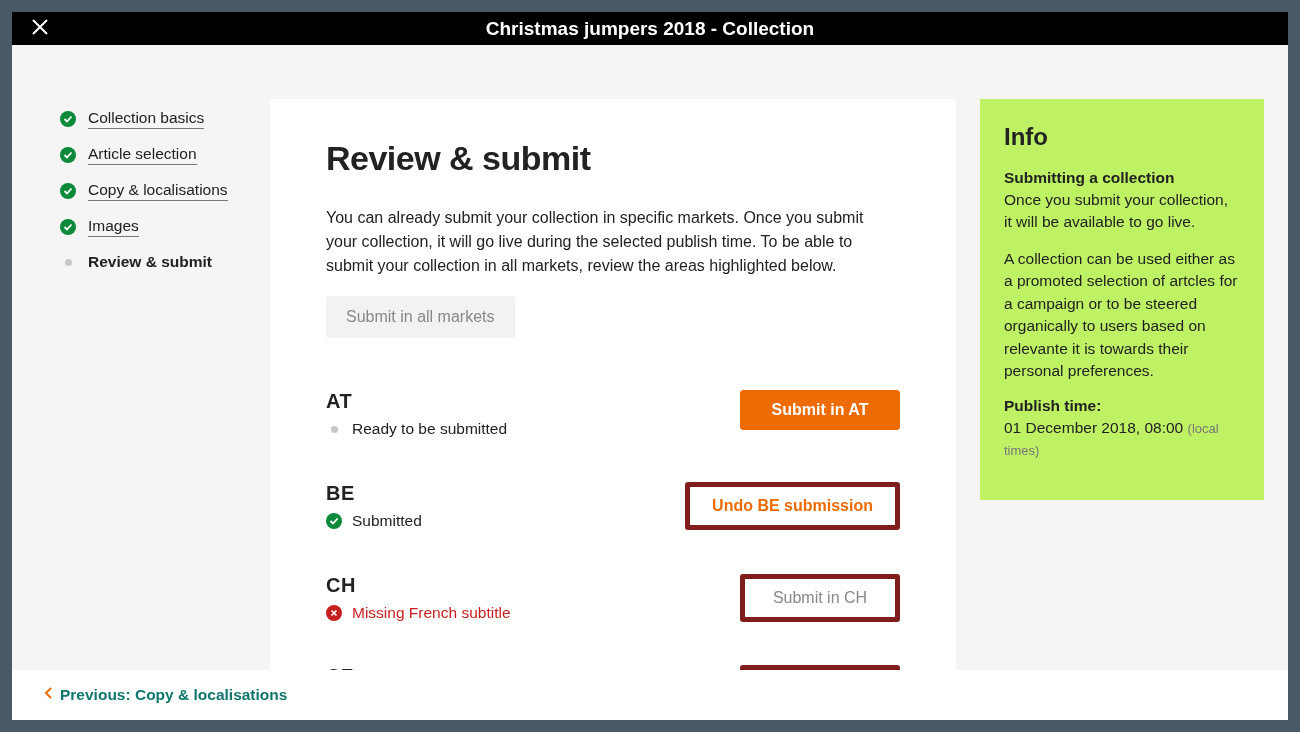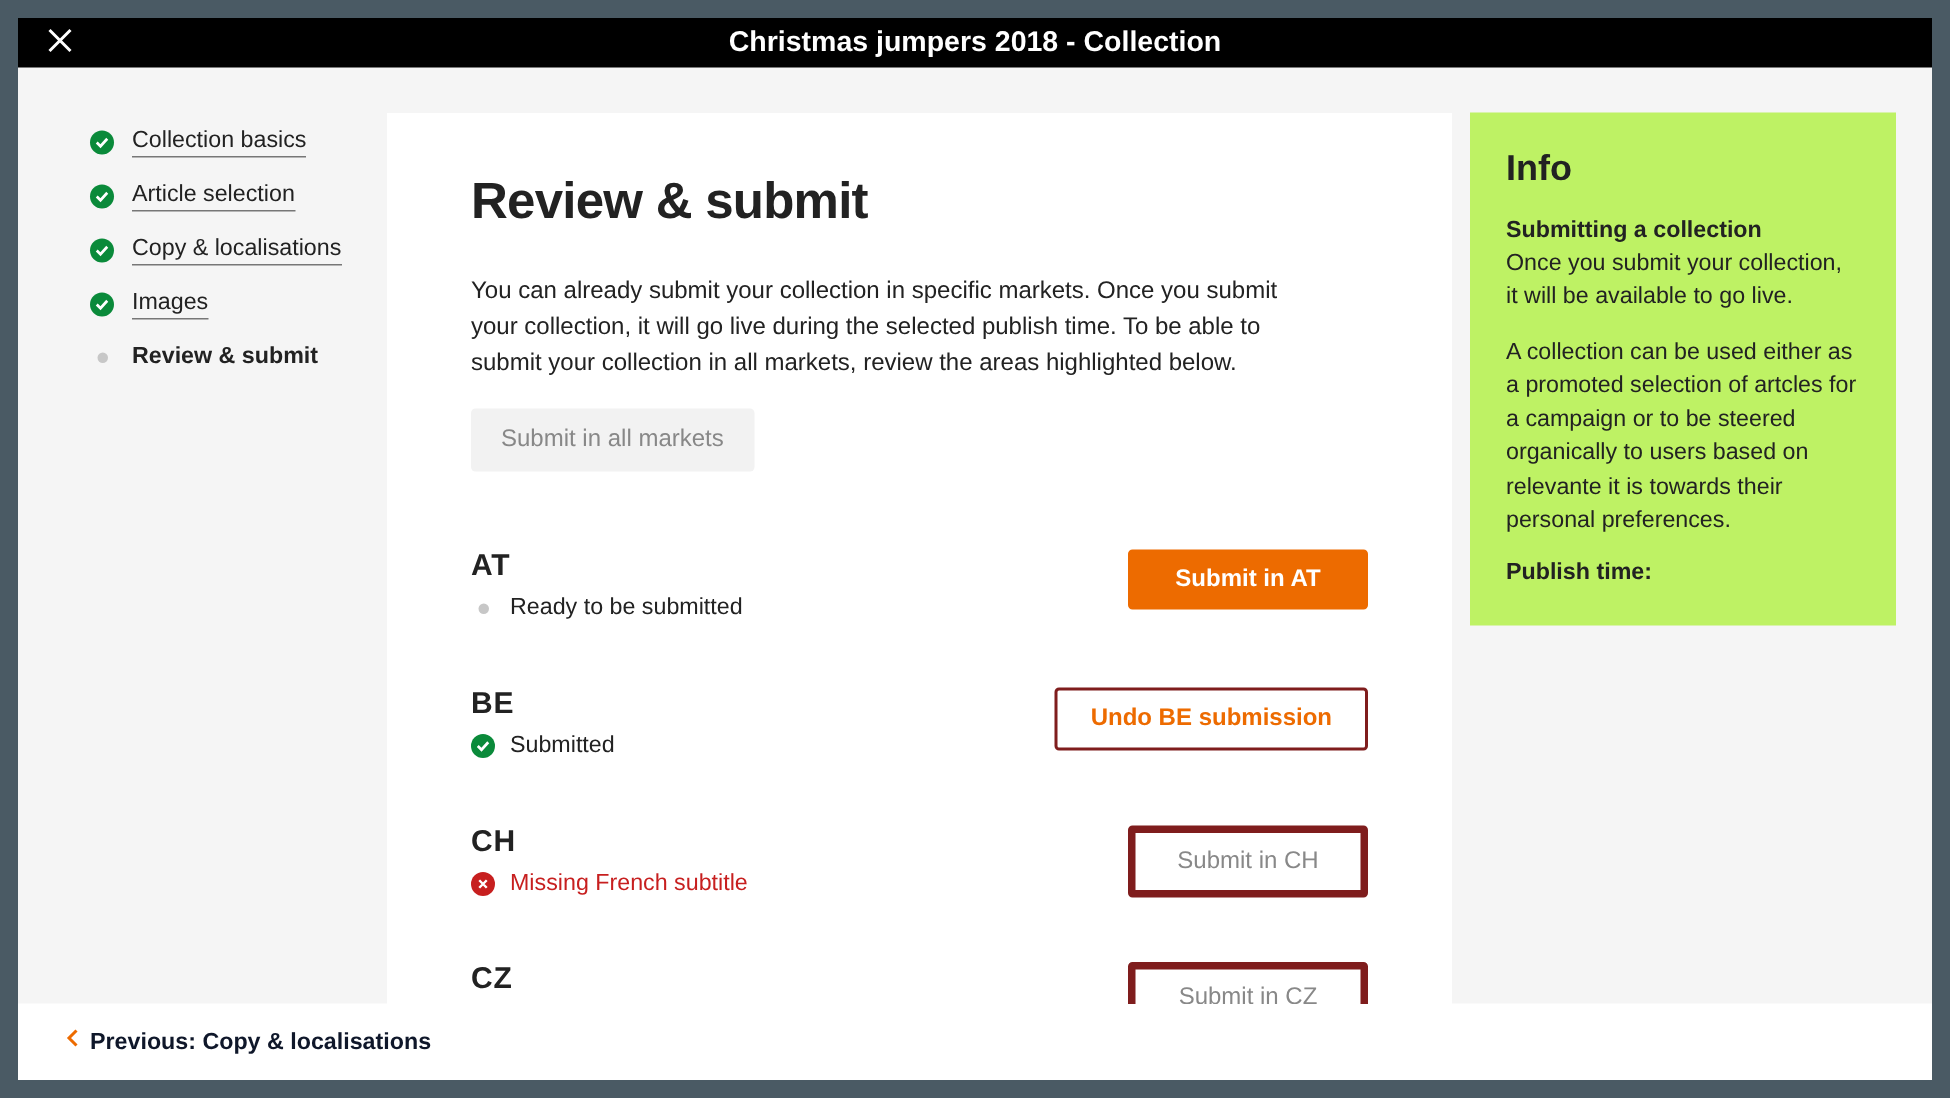--- a/index.html
+++ b/index.html
@@ -38,22 +38,23 @@
   .header-title {
     flex: 1;
     text-align: center;
     font-weight: 600;
     font-size: 19px;
   }
   .body {
     flex: 1;
     display: flex;
     padding: 30px 24px 0 24px;
-    gap: 12px;
+    gap: 24px;
     overflow: hidden;
+    margin-top: 24px;
   }
   .sidebar {
     width: 210px;
     padding-top: 2px;
     padding-left: 24px;
   }
   .nav-item {
     display: flex;
     align-items: center;
     gap: 12px;
@@ -146,21 +147,21 @@
     font-weight: 600;
     min-width: 160px;
   }
   .btn.primary {
     background: #ed6b00;
     border: 1px solid #ed6b00;
     color: #fff;
   }
   .btn.outline {
     background: #fff;
-    border: 2px solid #7f1d1d;
+    border: 5px solid #7f1d1d;
     color: #ed6b00;
   }
   .btn.disabled {
     background: #fff;
     border: 5px solid #7f1d1d;
     color: #888;
     cursor: default;
     font-weight: 500;
   }
   .info-panel {
@@ -190,21 +191,21 @@
   .footer {
     background: #fff;
     padding: 16px 32px;
     display: flex;
     align-items: center;
   }
   .prev-link {
     display: flex;
     align-items: center;
     gap: 6px;
-    color: #0f172a;
+    color: #0f766e;
     font-weight: 600;
     font-size: 15.5px;
     cursor: pointer;
   }
 </style>
 </head>
 <body>
 
 <div class="modal">
 
@@ -318,20 +319,24 @@
 
       </div>
     </div>
 
     <aside class="info-panel">
       <h2>Info</h2>
       <div class="sub-head">Submitting a collection</div>
       <p>Once you submit your collection, it will be available to go live.</p>
       <p>A collection can be used either as a promoted selection of artcles for a campaign or to be steered organically to users based on relevante it is towards their personal preferences.</p>
       <div class="sub-head">Publish time:</div>
+      <p class="timestamp">
+        <span>01 December 2018, 08:00</span>
+        <span class="small">(local times)</span>
+      </p>
     </aside>
 
   </div>
 
   <div class="footer">
     <div class="prev-link">
       <span>
         <svg width="10" height="14" viewBox="0 0 10 14">
             <path d="M7 2 L2 7 L7 12" stroke="#ed6b00" stroke-width="2" fill="none"></path>
           </svg>

